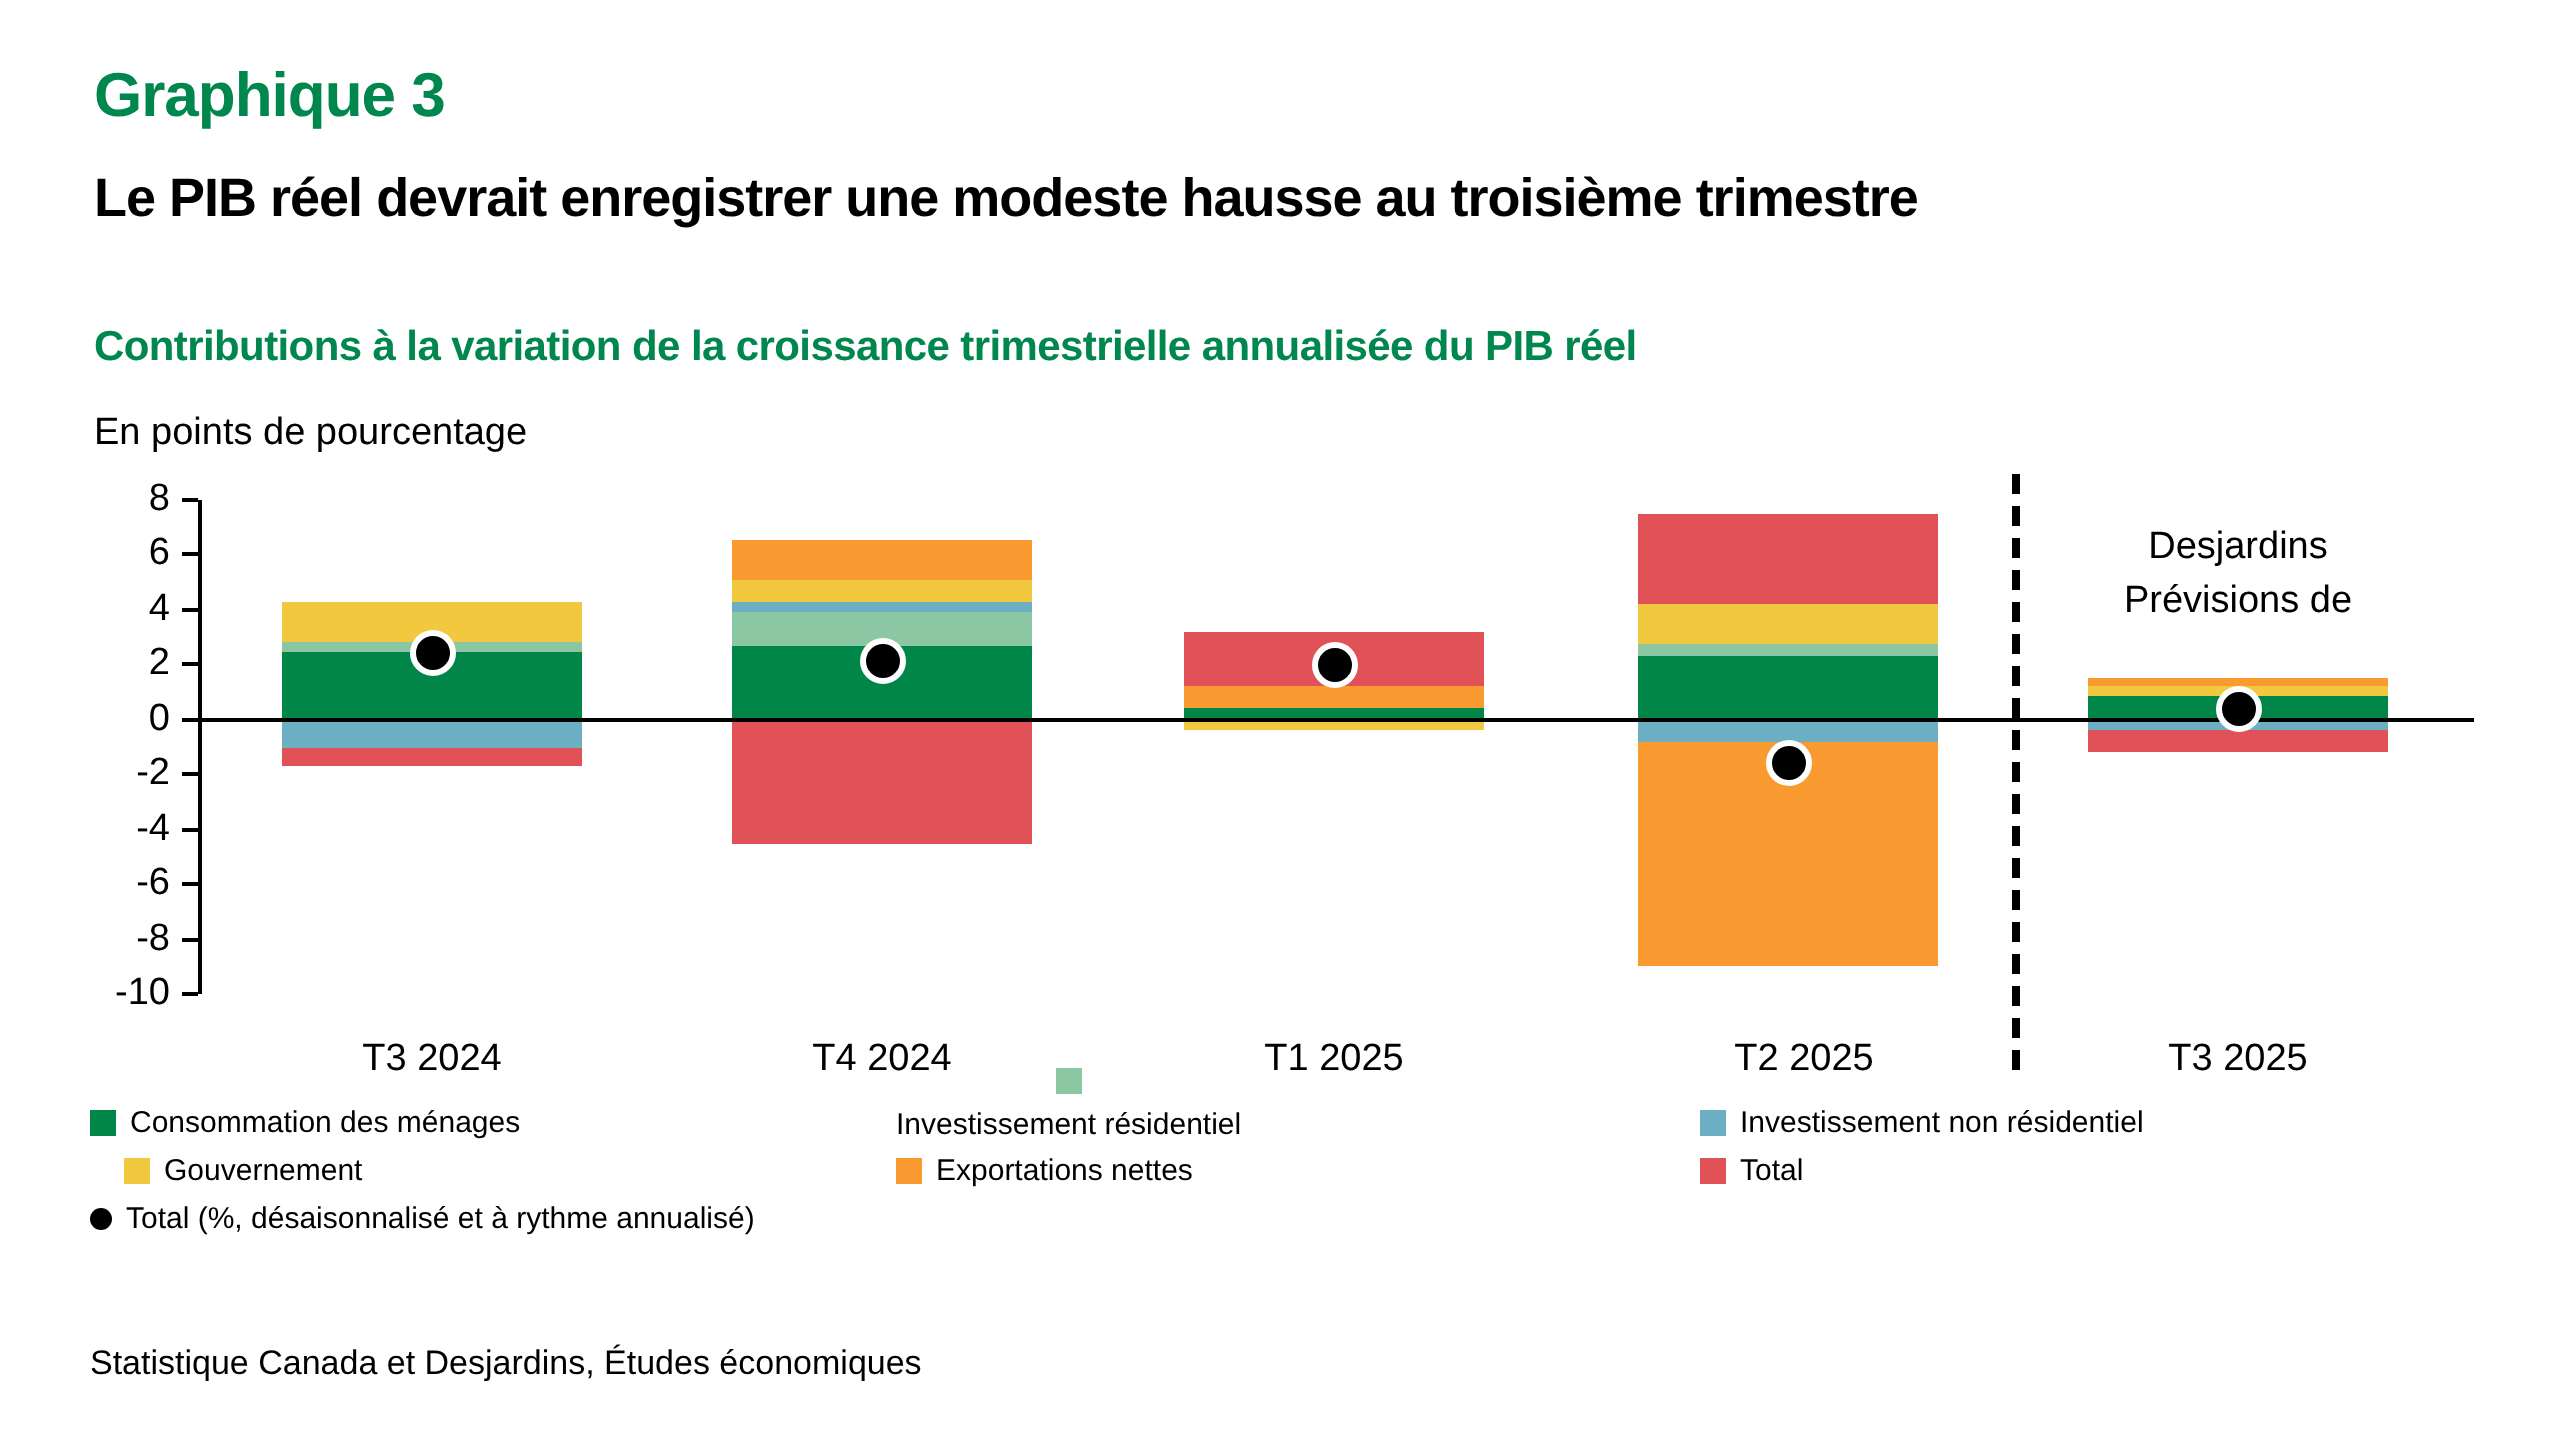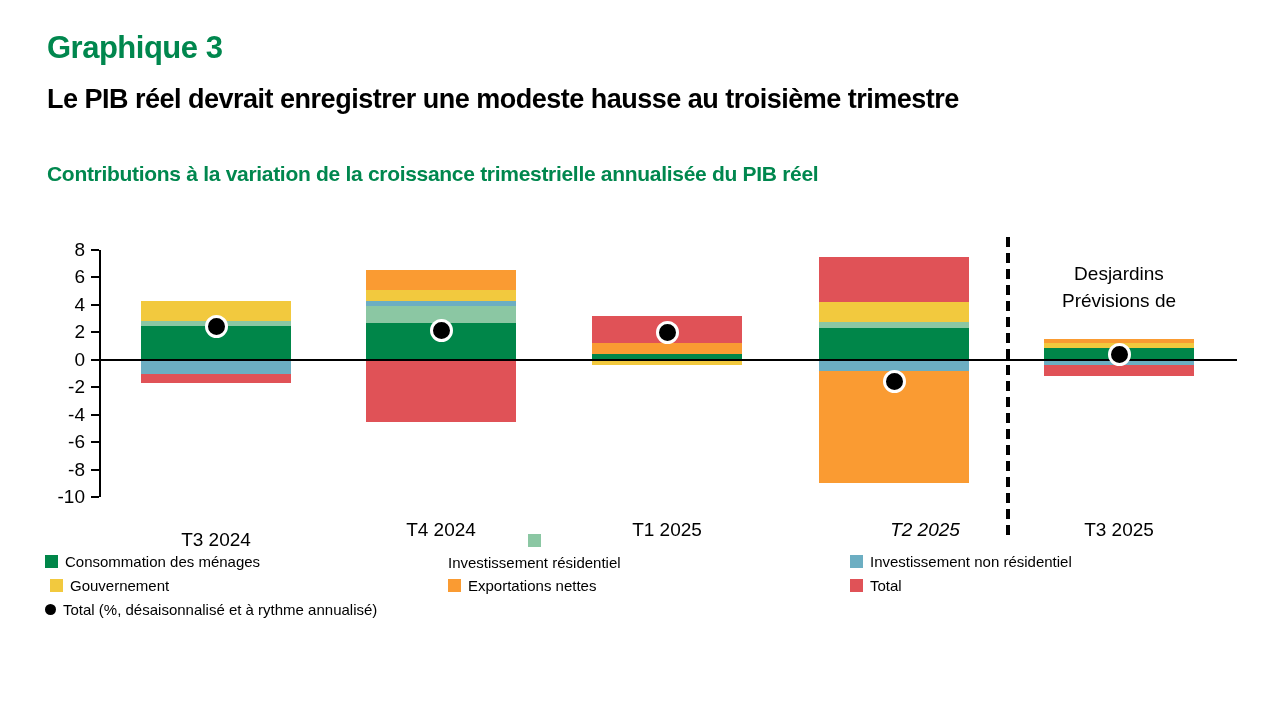--- a/index.html
+++ b/index.html
@@ -20,20 +20,21 @@
   #footer{left:45px;top:672px;font-size:17px;}
   .dot{border-radius:50%;border:3px solid #ffffff;box-sizing:content-box;}
 </style>
 </head>
 <body>
 
 <div id="page">
   <div class="abs" id="kicker" style="color: rgb(0, 135, 78);">Graphique 3</div>
   <div class="abs" id="subtitle" style="color: rgb(0, 135, 78);">Contributions à la variation de la croissance trimestrielle annualisée du PIB réel</div>
   <div class="abs" id="title">Le PIB réel devrait enregistrer une modeste hausse au troisième trimestre</div>
+  <div class="abs" id="unit-label">En points de pourcentage</div>
 
   <div class="abs" id="chart">
       <div class="abs" style="left: 99px; top: 250px; width: 2px; height: 247px; background: rgb(0, 0, 0);"></div>
       <div class="abs" style="left: 91px; top: 249px; width: 8px; height: 2px; background: rgb(0, 0, 0);"></div>
       <div class="abs ytick-label" style="left: 35px; top: 239px;">8</div>
       <div class="abs" style="left: 91px; top: 276.444px; width: 8px; height: 2px; background: rgb(0, 0, 0);"></div>
       <div class="abs ytick-label" style="left: 35px; top: 266.444px;">6</div>
       <div class="abs" style="left: 91px; top: 303.889px; width: 8px; height: 2px; background: rgb(0, 0, 0);"></div>
       <div class="abs ytick-label" style="left: 35px; top: 293.889px;">4</div>
       <div class="abs" style="left: 91px; top: 331.333px; width: 8px; height: 2px; background: rgb(0, 0, 0);"></div>
@@ -48,40 +49,40 @@
       <div class="abs ytick-label" style="left: 35px; top: 431.111px;">-6</div>
       <div class="abs" style="left: 91px; top: 468.556px; width: 8px; height: 2px; background: rgb(0, 0, 0);"></div>
       <div class="abs ytick-label" style="left: 35px; top: 458.556px;">-8</div>
       <div class="abs" style="left: 91px; top: 496px; width: 8px; height: 2px; background: rgb(0, 0, 0);"></div>
       <div class="abs ytick-label" style="left: 35px; top: 486px;">-10</div>
       <div class="abs" style="left: 141px; top: 326.16px; width: 150px; height: 33.62px; background: rgb(0, 134, 73);"></div>
       <div class="abs" style="left: 141px; top: 320.67px; width: 150px; height: 5.49px; background: rgb(139, 199, 163);"></div>
       <div class="abs" style="left: 141px; top: 359.78px; width: 150px; height: 14.41px; background: rgb(108, 174, 194);"></div>
       <div class="abs" style="left: 141px; top: 300.77px; width: 150px; height: 19.9px; background: rgb(242, 201, 62);"></div>
       <div class="abs" style="left: 141px; top: 374.19px; width: 150px; height: 8.92px; background: rgb(224, 82, 87);"></div>
-      <div class="abs xlabel" style="left: 136px; top: 519px; margin-top: 10px;">T3 2024</div>
+      <div class="abs xlabel" style="left: 136px; top: 519px;">T3 2024</div>
       <div class="abs" style="left: 366px; top: 323.41px; width: 150px; height: 36.36px; background: rgb(0, 134, 73);"></div>
       <div class="abs" style="left: 366px; top: 306.26px; width: 150px; height: 17.15px; background: rgb(139, 199, 163);"></div>
       <div class="abs" style="left: 366px; top: 300.77px; width: 150px; height: 5.49px; background: rgb(108, 174, 194);"></div>
       <div class="abs" style="left: 366px; top: 290.48px; width: 150px; height: 10.29px; background: rgb(242, 201, 62);"></div>
       <div class="abs" style="left: 366px; top: 269.9px; width: 150px; height: 20.58px; background: rgb(250, 155, 50);"></div>
       <div class="abs" style="left: 366px; top: 359.78px; width: 150px; height: 62.44px; background: rgb(224, 82, 87);"></div>
       <div class="abs xlabel" style="left: 361px; top: 519px;">T4 2024</div>
       <div class="abs" style="left: 592px; top: 353.6px; width: 150px; height: 6.18px; background: rgb(0, 134, 73);"></div>
       <div class="abs" style="left: 592px; top: 359.78px; width: 150px; height: 4.8px; background: rgb(242, 201, 62);"></div>
       <div class="abs" style="left: 592px; top: 343.31px; width: 150px; height: 10.29px; background: rgb(250, 155, 50);"></div>
       <div class="abs" style="left: 592px; top: 315.87px; width: 150px; height: 27.44px; background: rgb(224, 82, 87);"></div>
       <div class="abs xlabel" style="left: 587px; top: 519px;">T1 2025</div>
       <div class="abs" style="left: 819px; top: 327.53px; width: 150px; height: 32.25px; background: rgb(0, 134, 73);"></div>
       <div class="abs" style="left: 819px; top: 322.04px; width: 150px; height: 5.49px; background: rgb(139, 199, 163);"></div>
       <div class="abs" style="left: 819px; top: 359.78px; width: 150px; height: 10.98px; background: rgb(108, 174, 194);"></div>
       <div class="abs" style="left: 819px; top: 302.14px; width: 150px; height: 19.9px; background: rgb(242, 201, 62);"></div>
       <div class="abs" style="left: 819px; top: 370.76px; width: 150px; height: 112.52px; background: rgb(250, 155, 50);"></div>
       <div class="abs" style="left: 819px; top: 256.86px; width: 150px; height: 45.28px; background: rgb(224, 82, 87);"></div>
-      <div class="abs xlabel" style="left: 845px; top: 519px; font-style: italic;">T2 2025</div>
+      <div class="abs xlabel" style="left: 822px; top: 519px;">T2 2025</div>
       <div class="abs" style="left: 1044px; top: 348.11px; width: 150px; height: 11.66px; background: rgb(0, 134, 73);"></div>
       <div class="abs" style="left: 1044px; top: 359.78px; width: 150px; height: 4.8px; background: rgb(108, 174, 194);"></div>
       <div class="abs" style="left: 1044px; top: 343.31px; width: 150px; height: 4.8px; background: rgb(242, 201, 62);"></div>
       <div class="abs" style="left: 1044px; top: 338.51px; width: 150px; height: 4.8px; background: rgb(250, 155, 50);"></div>
       <div class="abs" style="left: 1044px; top: 364.58px; width: 150px; height: 10.98px; background: rgb(224, 82, 87);"></div>
       <div class="abs xlabel" style="left: 1039px; top: 519px;">T3 2025</div>
       <div class="abs" style="left: 99px; top: 359.028px; width: 1138px; height: 1.5px; background: rgb(0, 0, 0);"></div>
       <div class="abs dot" style="left: 204.5px; top: 315.344px; width: 17px; height: 17px; background: rgb(0, 0, 0);"></div>
       <div class="abs dot" style="left: 429.5px; top: 319.461px; width: 17px; height: 17px; background: rgb(0, 0, 0);"></div>
       <div class="abs dot" style="left: 655.5px; top: 320.833px; width: 17px; height: 17px; background: rgb(0, 0, 0);"></div>
@@ -101,31 +102,32 @@
         <span>Consommation des ménages</span>
       </div>
       <div class="abs legend-item" style="left: 448px; top: 534px; flex-direction: column;">
         <span class="swatch" style="background: rgb(139, 199, 163);"></span>
         <span>Investissement résidentiel</span>
       </div>
       <div class="abs legend-item" style="left: 850px; top: 553px;">
         <span class="swatch" style="background: rgb(108, 174, 194);"></span>
         <span>Investissement non résidentiel</span>
       </div>
-      <div class="abs legend-item" style="left: 50px; top: 577px;">
+      <div class="abs legend-item" style="left: 62px; top: 577px;">
         <span class="swatch" style="background: rgb(242, 201, 62);"></span>
         <span>Gouvernement</span>
       </div>
       <div class="abs legend-item" style="left: 448px; top: 577px;">
         <span class="swatch" style="background: rgb(250, 155, 50);"></span>
         <span>Exportations nettes</span>
       </div>
       <div class="abs legend-item" style="left: 850px; top: 577px;">
         <span class="swatch" style="background: rgb(224, 82, 87);"></span>
         <span>Total</span>
       </div>
       <div class="abs legend-item" style="left: 45px; top: 601px;">
         <span class="swatch round" style="background: rgb(0, 0, 0);"></span>
         <span>Total (%, désaisonnalisé et à rythme annualisé)</span>
       </div>
     </div>
 
+  <div class="abs" id="footer">Statistique Canada et Desjardins, Études économiques</div>
 </div>
 
 </body></html>

